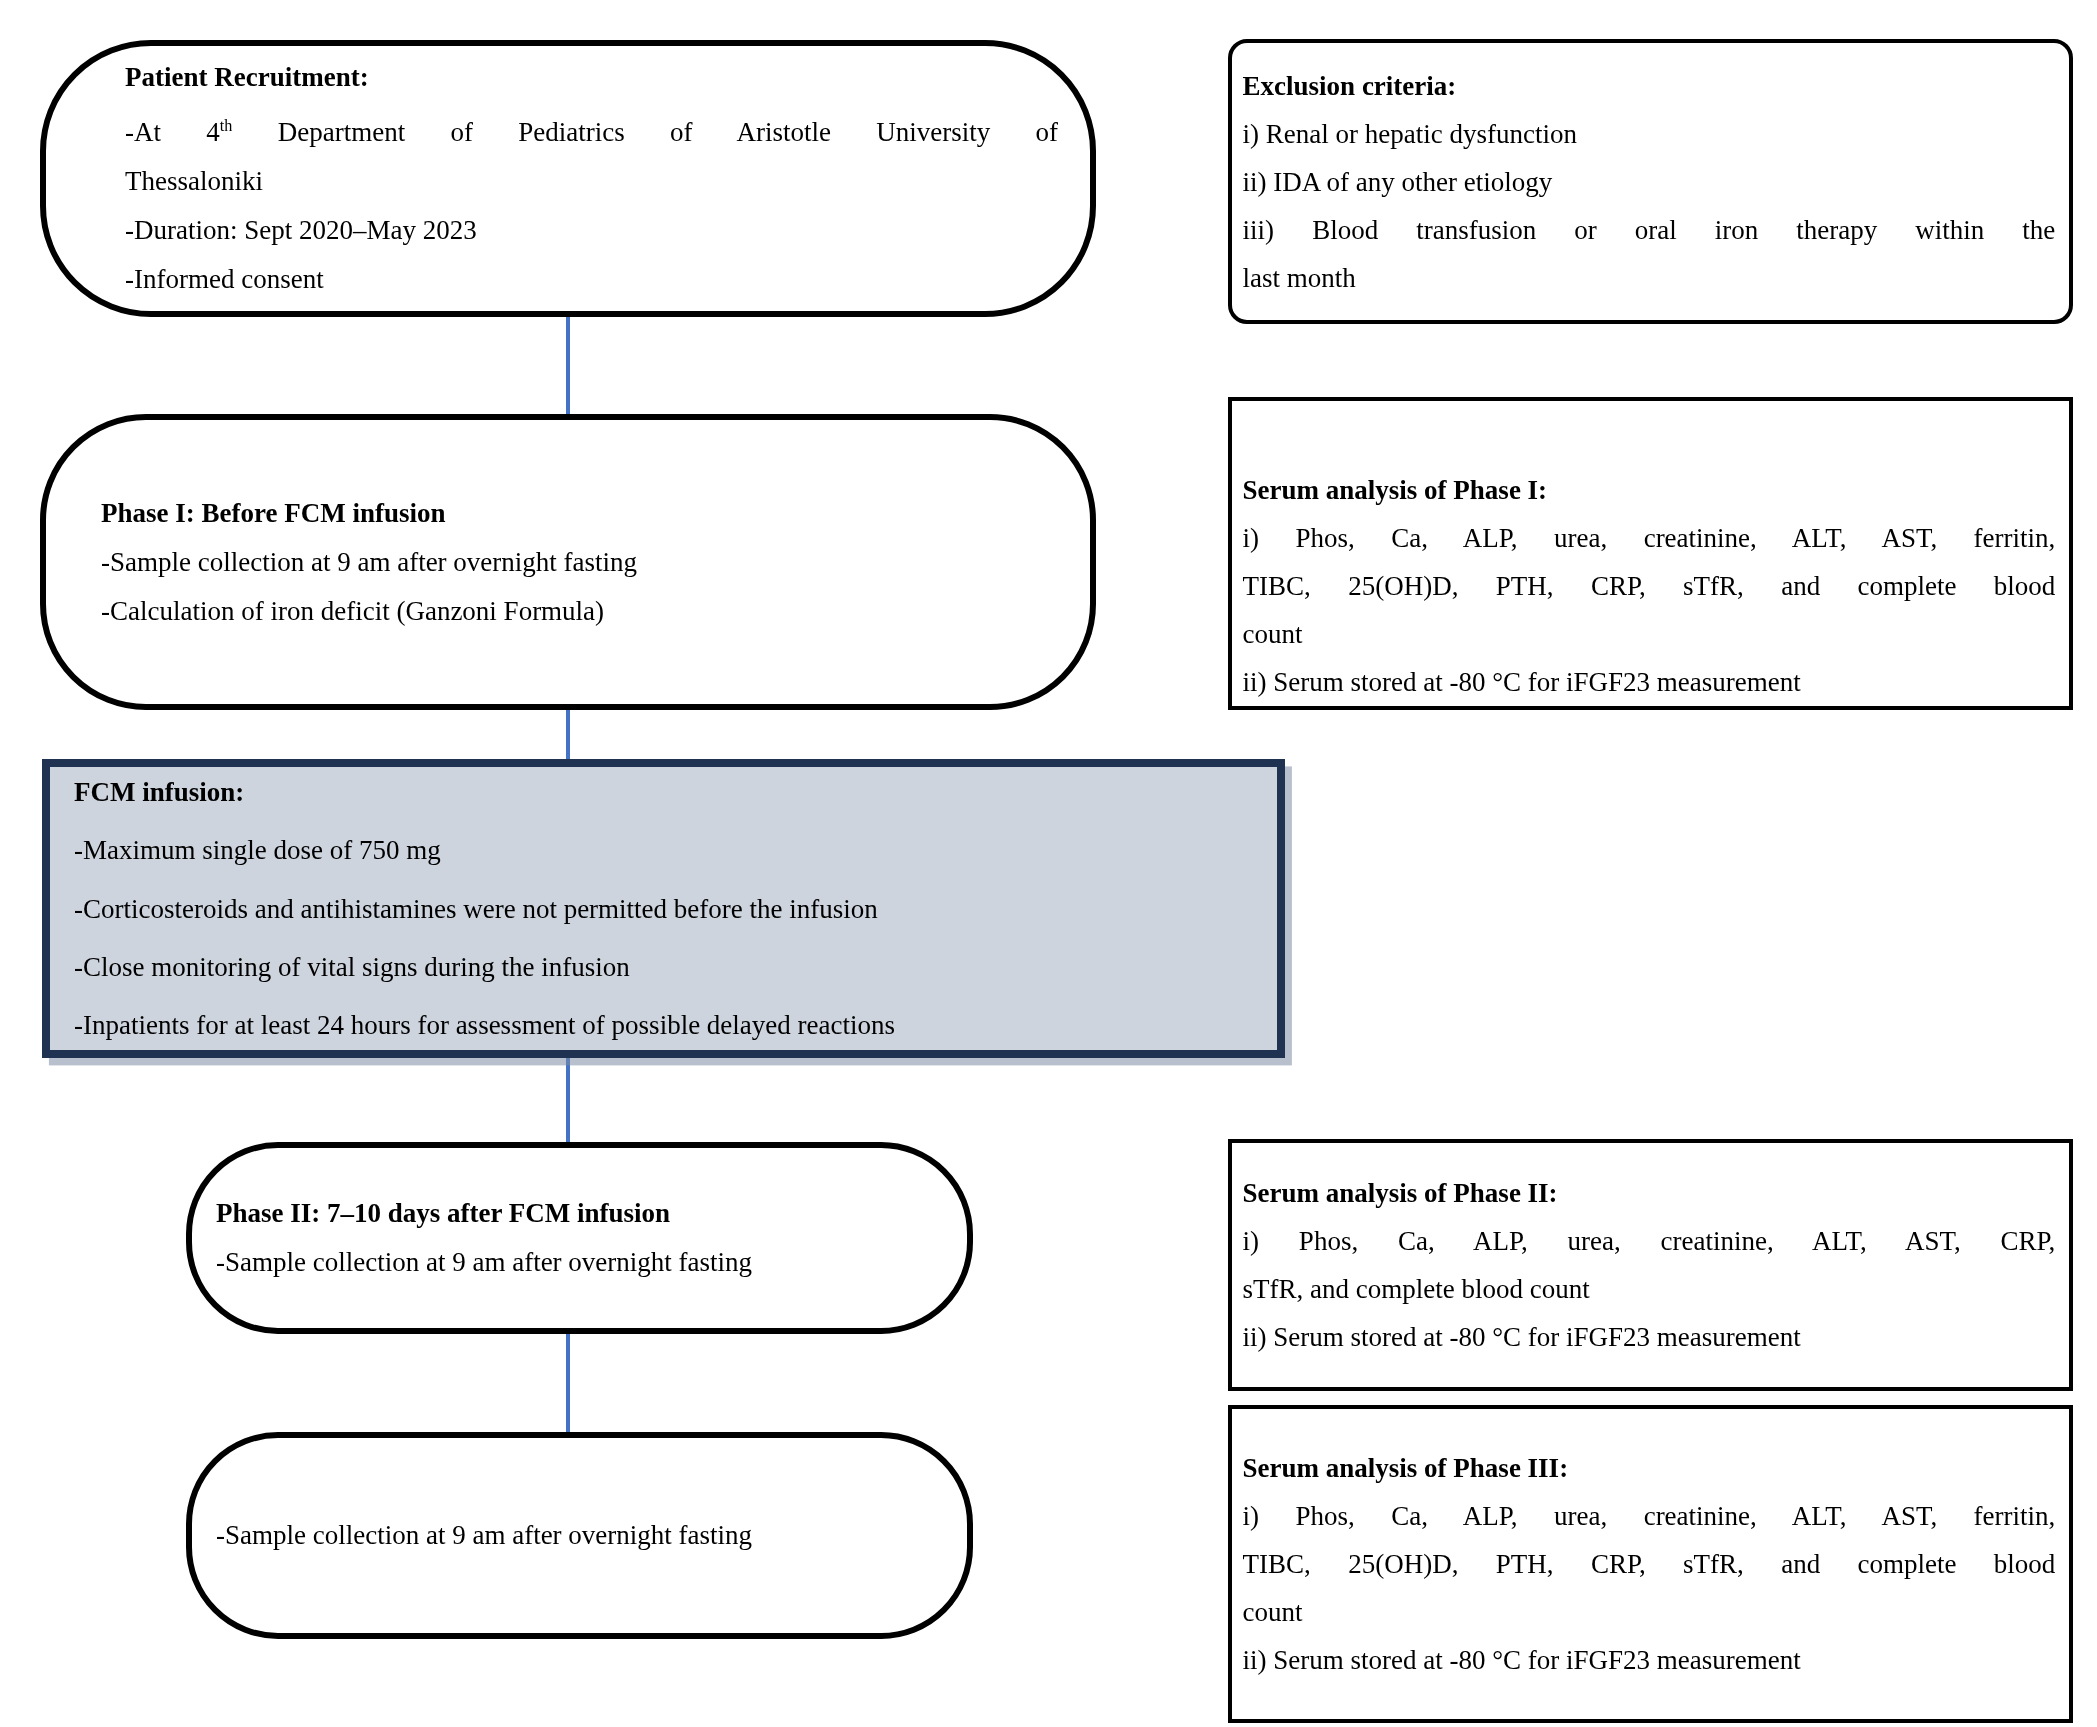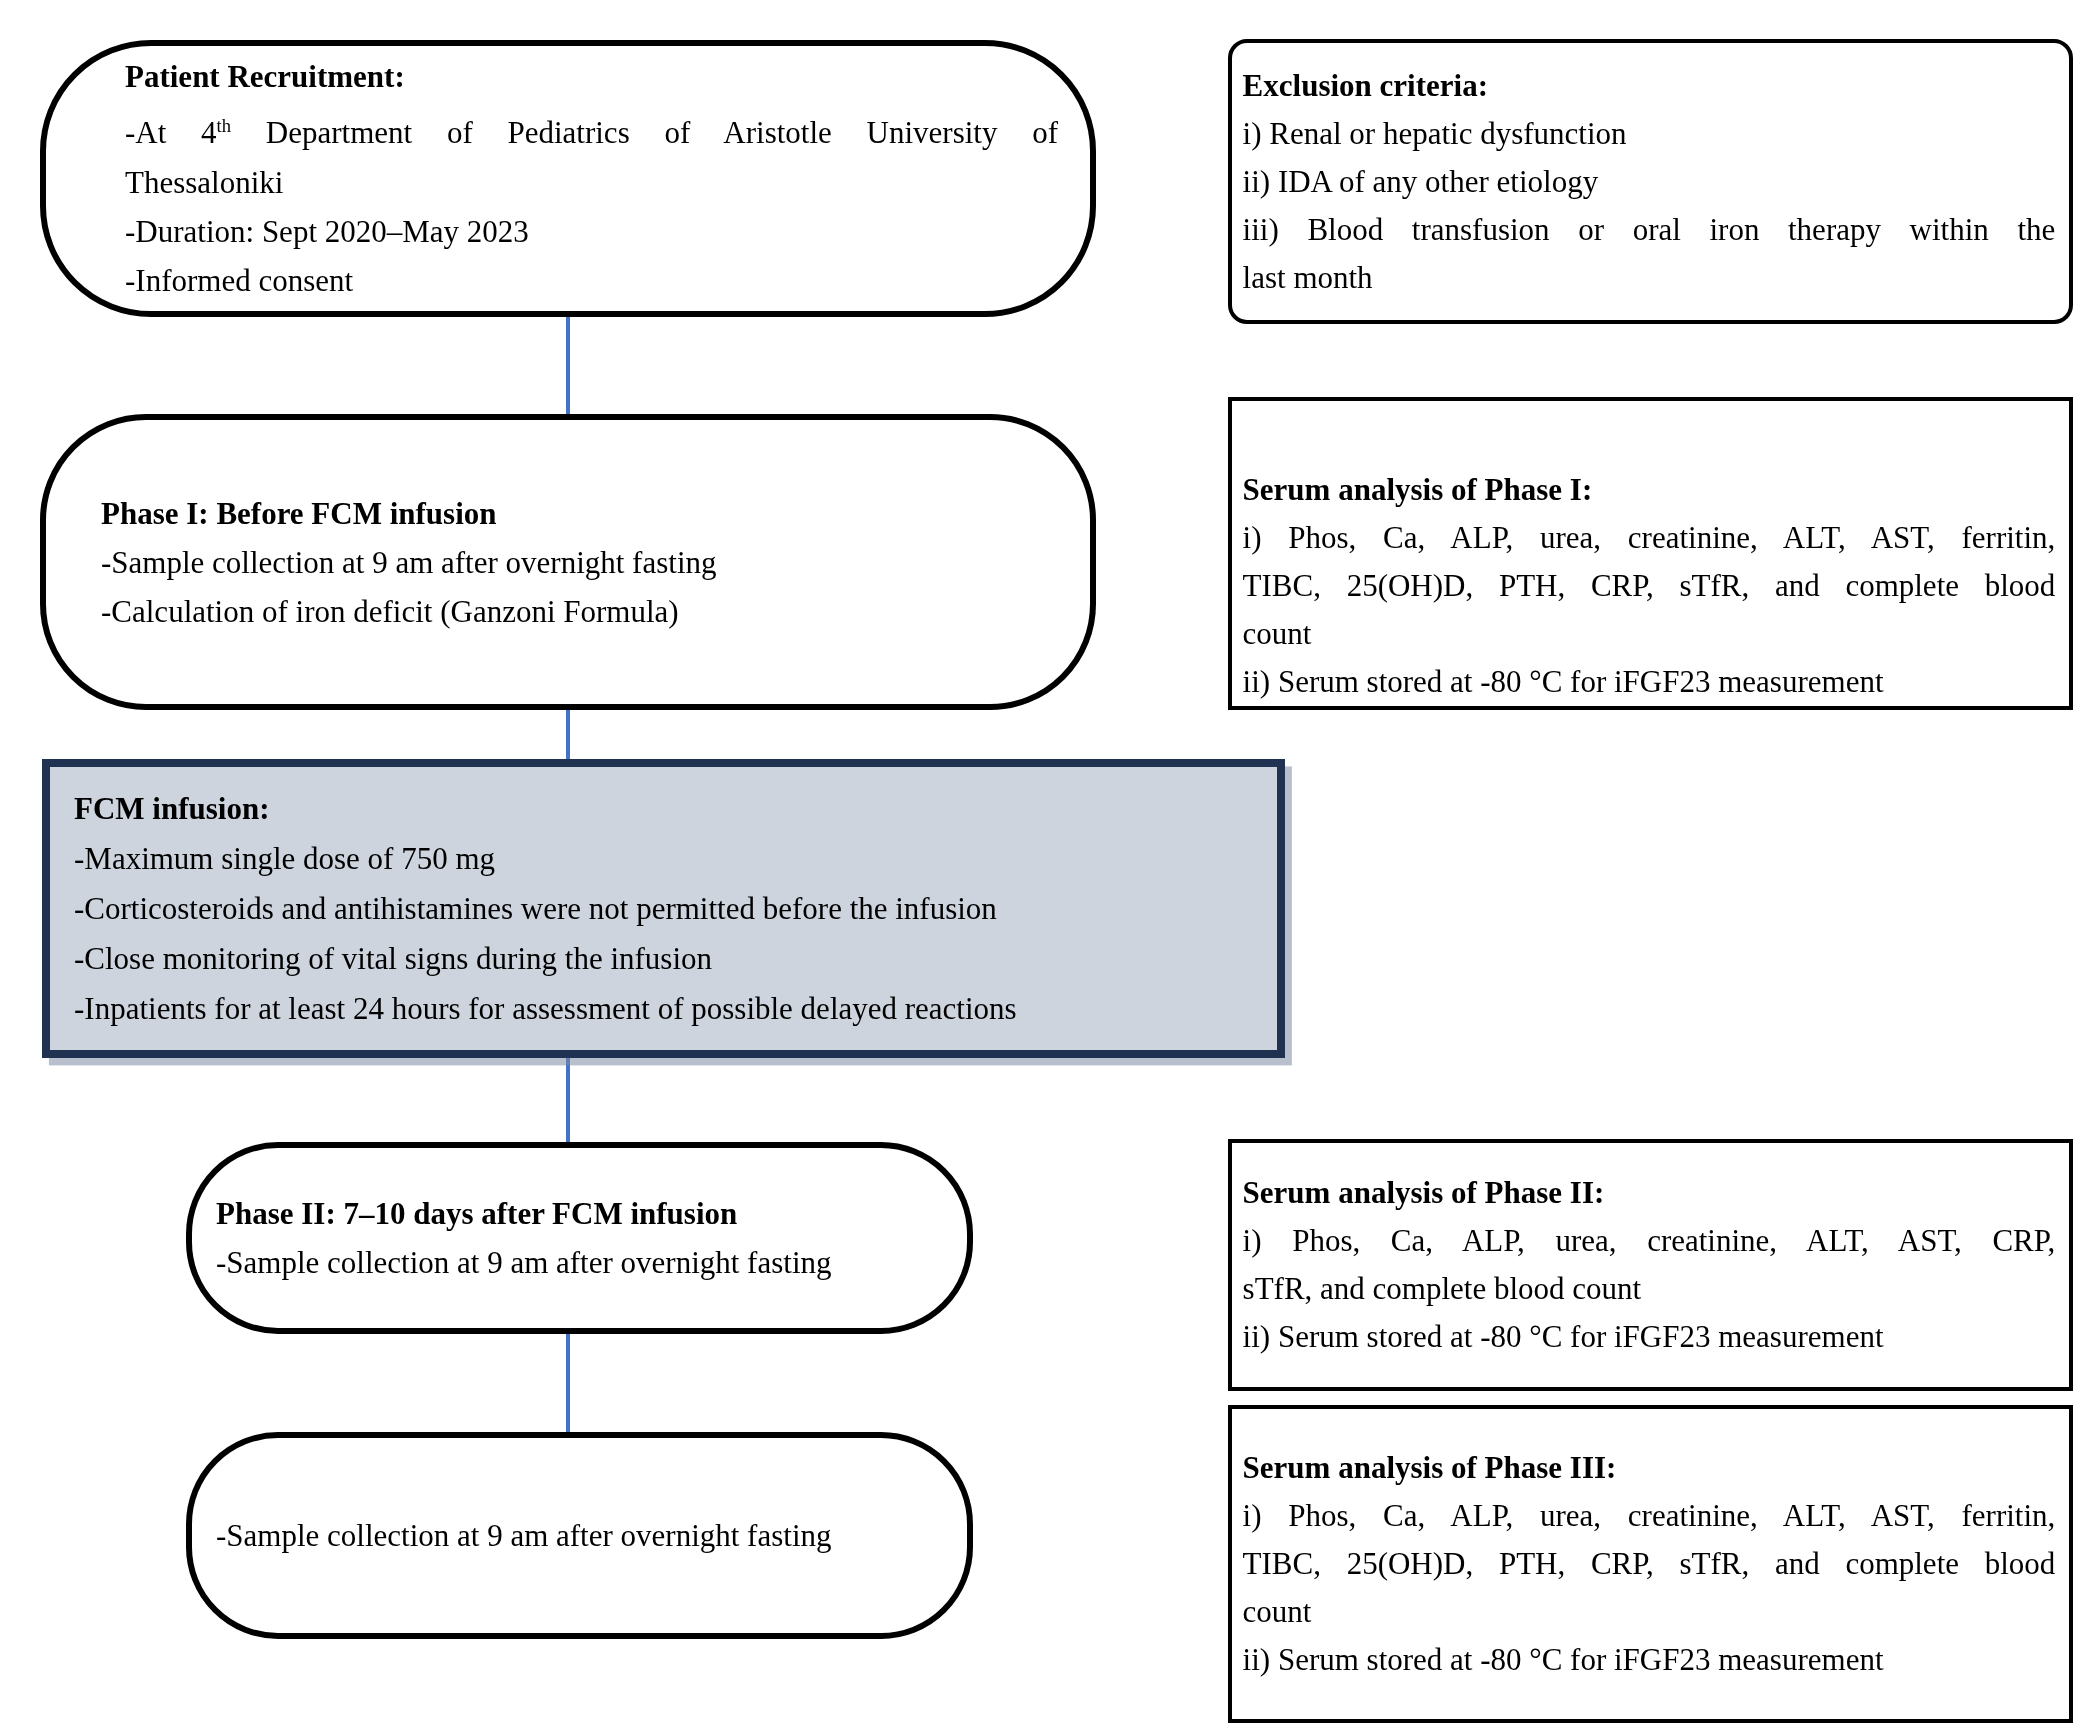--- a/index.html
+++ b/index.html
@@ -9,29 +9,30 @@
     font-family: "Liberation Serif", "DejaVu Serif", serif;
     color: #000000;
   }
   #canvas { position: relative; width: 2097px; height: 1728px; overflow: hidden; background: #ffffff; }
 
   .connector { position: absolute; width: 4.2px; background: #4472C4; z-index: 0; }
 
   .node {
     position: absolute; z-index: 1;
     display: flex; flex-direction: column; justify-content: center;
-    font-size: 31px; background: #ffffff;
+    font-size: 27px; background: #ffffff;
   }
   .stadium { border: 6.3px solid #000000; line-height: 49px; }
   .rect    { border: 4.8px solid #000000;  line-height: 48px; }
   .fcm {
     border: 8px solid #1F3252;
     background: #CDD4DE;
     line-height: 50px;
     box-shadow: 6.9px 7.4px 0 rgba(125, 140, 165, 0.55);
+    justify-content: space-between;
   }
   .title { font-weight: bold; }
   .nowrap { white-space: nowrap; }
   .jfull { text-align: justify; text-align-last: justify; }
   .sup { font-size: 0.6em; vertical-align: super; }
 </style>
 </head>
 <body>
 
 <div id="canvas">

